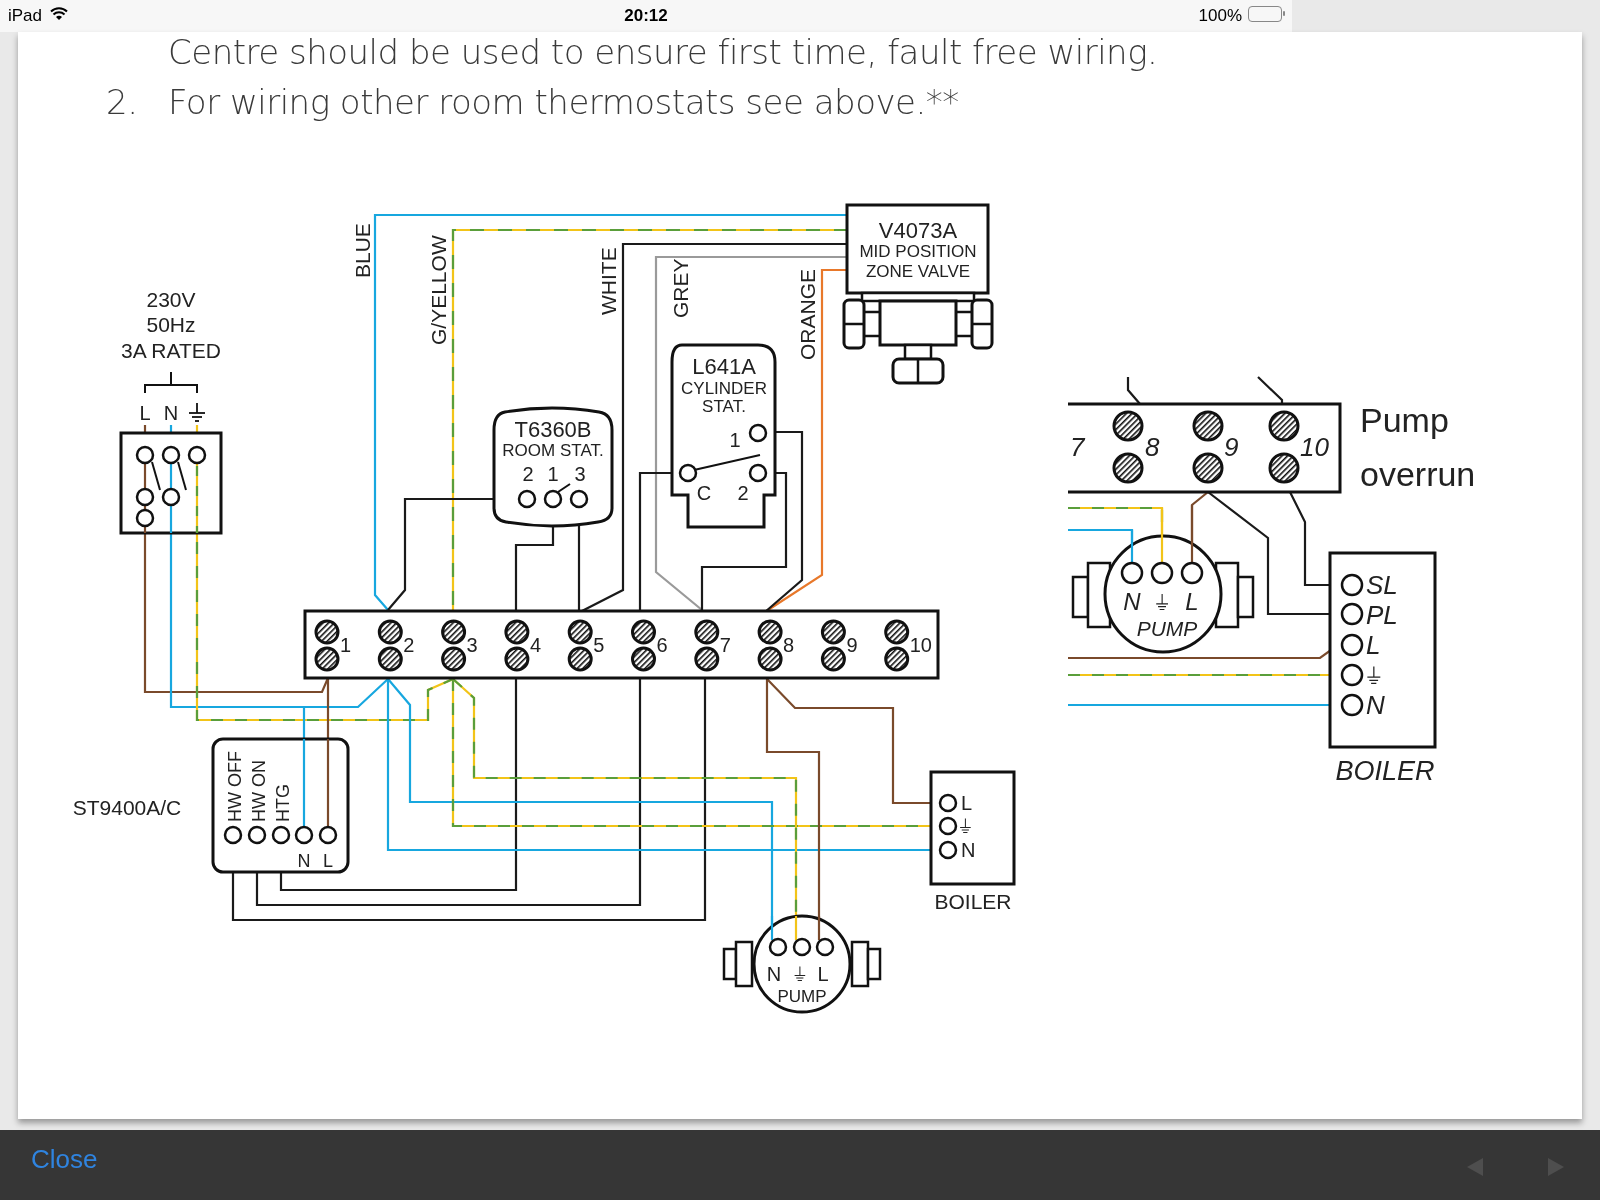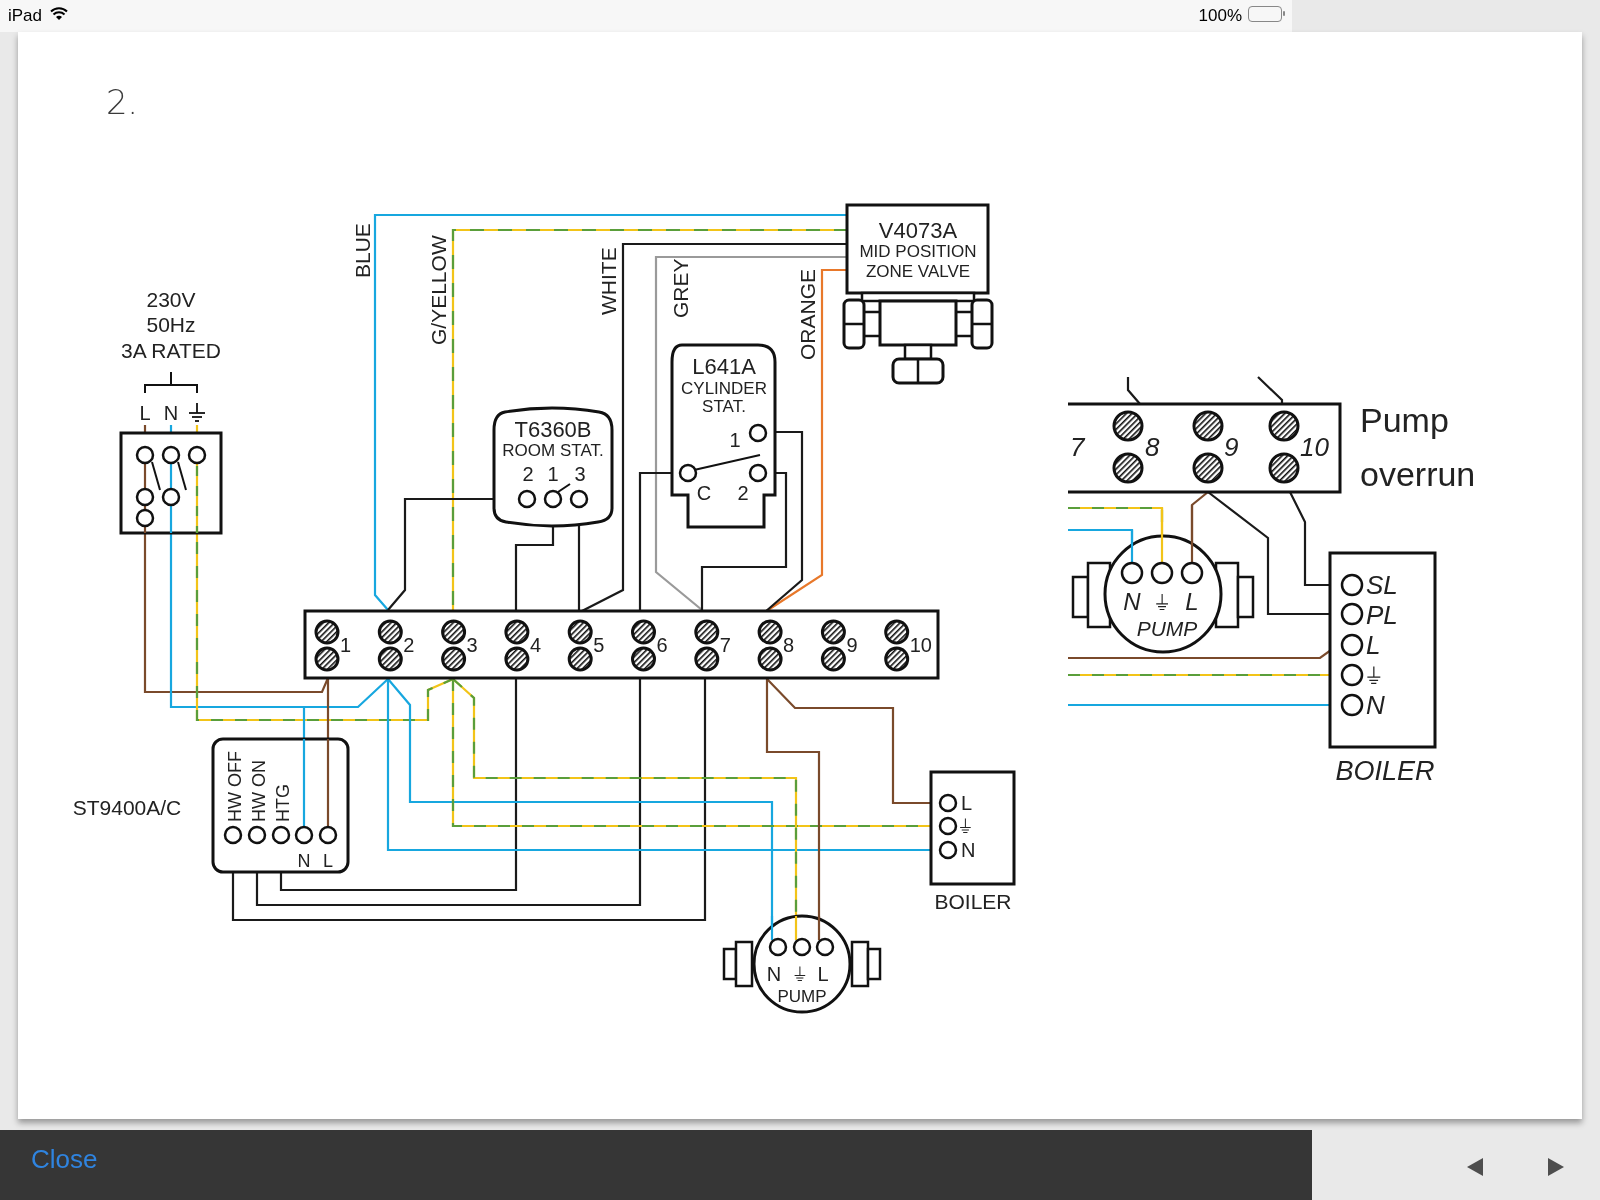--- a/index.html
+++ b/index.html
@@ -17,48 +17,51 @@
   .page { position: absolute; left: 18px; top: 32px; width: 1564px; height: 1087px; background: #fff; box-shadow: 0 4px 6px rgba(0,0,0,0.35); overflow: hidden; }
 
   .doc-text { position: absolute; font-family: "DejaVu Sans", sans-serif; font-size: 34px; color: #3a3a3a; font-weight: 300; letter-spacing: -0.5px; }
   .line1 { left: 150px; top: 0px; }
   .line2-num { left: 88px; top: 50px; }
   .line2 { left: 150px; top: 50px; }
 
   svg.diagram { position: absolute; left: 0; top: 0; width: 1564px; height: 1087px; }
   svg text { font-family: "Liberation Sans", sans-serif; fill: #222; }
 
-  .bottom-bar { position: absolute; left: 0; top: 1130px; width: 1312px; height: 70px; background: #363636; }
+  .bottom-bar { position: absolute; left: 0; top: 1130px; width: 1600px; height: 70px; background: #363636; }
   .close-btn { position: absolute; left: 31px; top: 14px; color: #2f84e0; font-size: 26px; background: none; border: none; cursor: pointer; font-family: "Liberation Sans", sans-serif; }
   .nav-arrow { position: absolute; top: 28px; width: 0; height: 0; border-top: 9px solid transparent; border-bottom: 9px solid transparent; cursor: pointer; }
   .nav-prev { left: 1467px; border-right: 16px solid #4e4e4e; }
   .nav-next { left: 1548px; border-left: 16px solid #4e4e4e; }
 </style>
 </head>
 <body>
 
 <div class="status-bar">
   <div class="left">
     <span>iPad</span>
     <span>
       <svg width="18" height="14" viewBox="0 0 18 14">
           <path d="M9 13 L6 10 A4 4 0 0 1 12 10 Z" fill="#000"></path>
           <path d="M3.5 7.5 A8 8 0 0 1 14.5 7.5" stroke="#000" stroke-width="2" fill="none"></path>
           <path d="M1 4.5 A11.5 11.5 0 0 1 17 4.5" stroke="#000" stroke-width="2" fill="none"></path>
         </svg>
     </span>
   </div>
+  <div class="center">20:12</div>
   <div class="right">
     <span>100%</span>
     <span class="battery"><span class="fill"></span></span>
   </div>
 </div>
 
 <div class="page">
+  <div class="doc-text line1">Centre should be used to ensure first time, fault free wiring.</div>
   <div class="doc-text line2-num">2.</div>
+  <div class="doc-text line2">For wiring other room thermostats see above.**</div>
 
   <svg class="diagram" viewBox="18 32 1564 1087">
     <defs>
       <pattern id="screwHatch" width="4" height="4" patternUnits="userSpaceOnUse" patternTransform="rotate(45)">
         <rect width="4" height="4" fill="#fff"></rect>
           <rect width="1.6" height="4" fill="#111"></rect>
       </pattern>
     </defs>
 
     <g fill="none" stroke-width="2.2">

